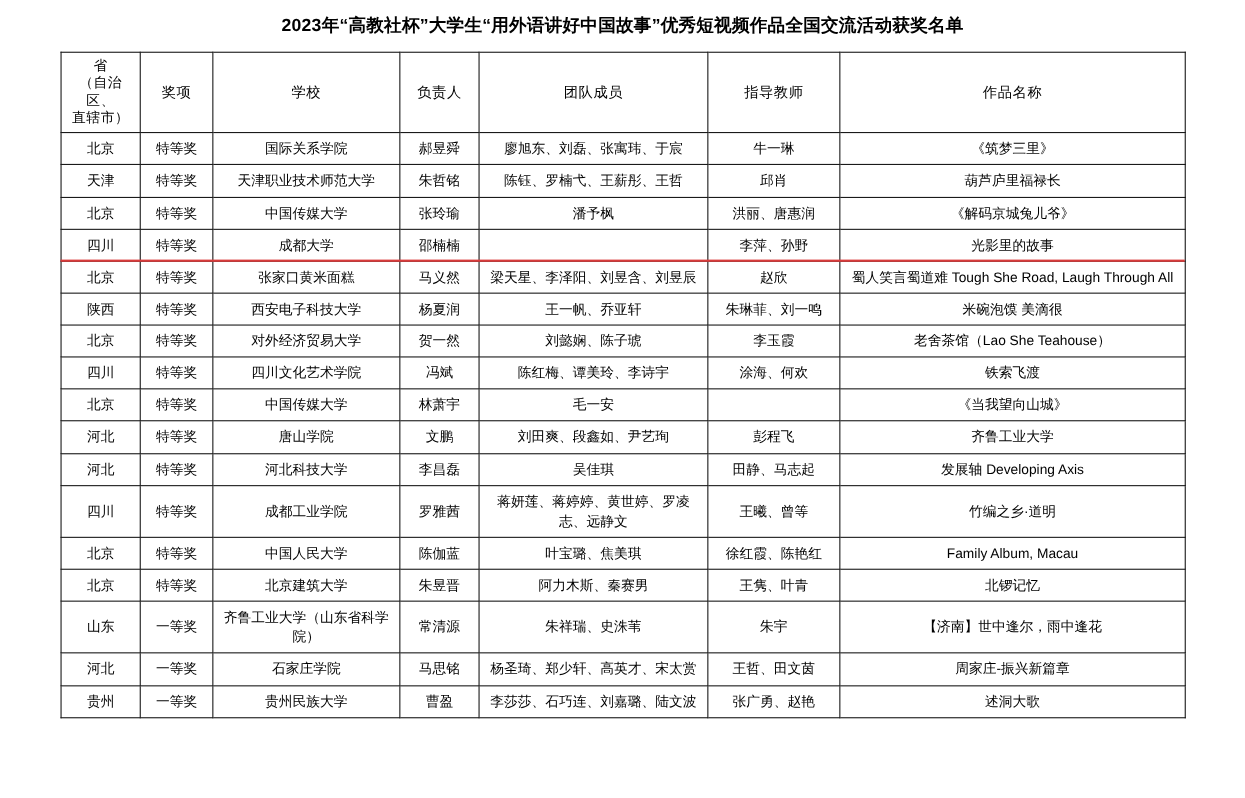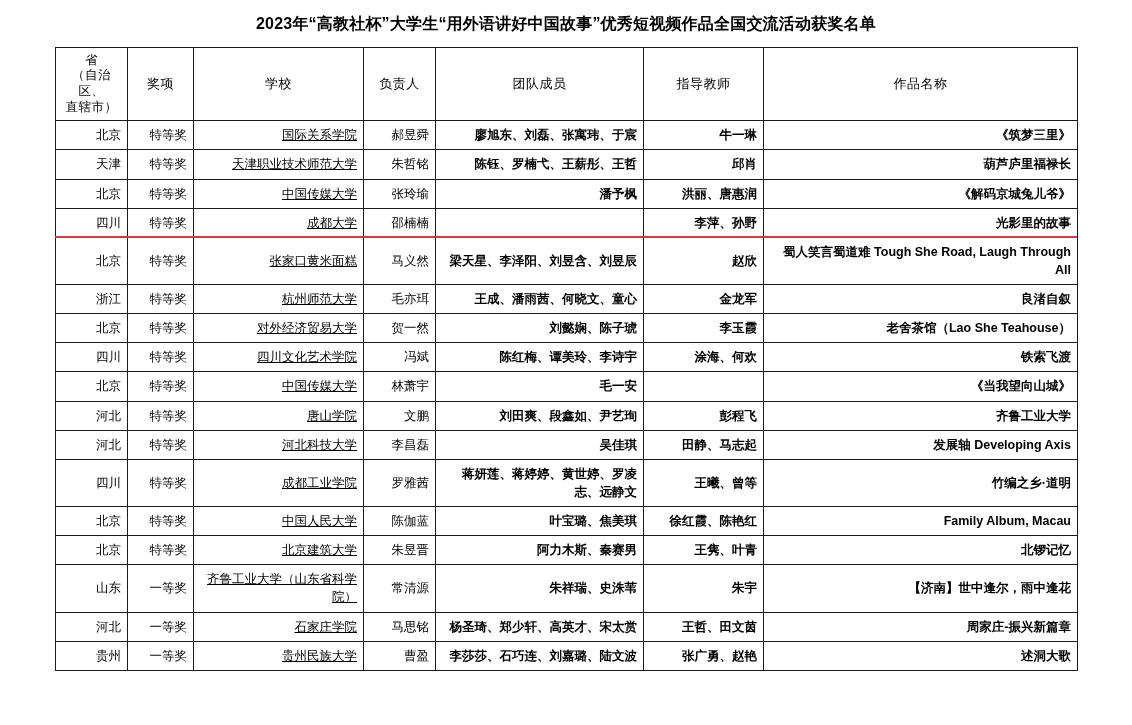--- a/index.html
+++ b/index.html
@@ -55,23 +55,23 @@
     letter-spacing: 0.5px;
   }
   .col-prov   { width: 72px; }
   .col-award  { width: 66px; }
   .col-school { width: 170px; }
   .col-leader { width: 72px; }
   .col-team   { width: 208px; }
   .col-teacher{ width: 120px; }
   .col-work   { width: 314px; }
 
-  td.c-prov, td.c-award, td.c-leader { text-align: right; }
-  td.c-school { text-align: right; text-decoration: underline; }
-  td.c-team, td.c-teacher, td.c-work { text-align: right; font-weight: bold; }
+  td.c-prov, td.c-award, td.c-leader { text-align: center; }
+  td.c-school { text-align: center; }
+  td.c-team, td.c-teacher, td.c-work { text-align: center; }
   .head-multiline {
     display: block;
     line-height: 1.25;
     font-size: 12.5px;
   }
   .hl-line {
     position: absolute;
     left: 0;
     width: 1022px;
     height: 2px;
@@ -152,28 +152,28 @@
           </tr>
           <tr id="row-6">
             <td class="c-prov">北京</td>
             <td class="c-award">特等奖</td>
             <td class="c-school">张家口黄米面糕</td>
             <td class="c-leader">马义然</td>
             <td class="c-team">梁天星、李泽阳、刘昱含、刘昱辰</td>
             <td class="c-teacher">赵欣</td>
             <td class="c-work">蜀人笑言蜀道难 Tough She Road, Laugh Through All</td>
           </tr>
-          <tr id="row-8">
-            <td class="c-prov">浙江</td>
-            <td class="c-award">特等奖</td>
-            <td class="c-school">杭州师范大学</td>
-            <td class="c-leader">毛亦珥</td>
-            <td class="c-team">王成、潘雨茜、何晓文、童心</td>
-            <td class="c-teacher">金龙军</td>
-            <td class="c-work">良渚自叙</td>
+          <tr id="row-7">
+            <td class="c-prov">陕西</td>
+            <td class="c-award">特等奖</td>
+            <td class="c-school">西安电子科技大学</td>
+            <td class="c-leader">杨夏润</td>
+            <td class="c-team">王一帆、乔亚轩</td>
+            <td class="c-teacher">朱琳菲、刘一鸣</td>
+            <td class="c-work">米碗泡馍 美滴很</td>
           </tr>
           <tr id="row-9">
             <td class="c-prov">北京</td>
             <td class="c-award">特等奖</td>
             <td class="c-school">对外经济贸易大学</td>
             <td class="c-leader">贺一然</td>
             <td class="c-team">刘懿娴、陈子琥</td>
             <td class="c-teacher">李玉霞</td>
             <td class="c-work">老舍茶馆（Lao She Teahouse）</td>
           </tr>

